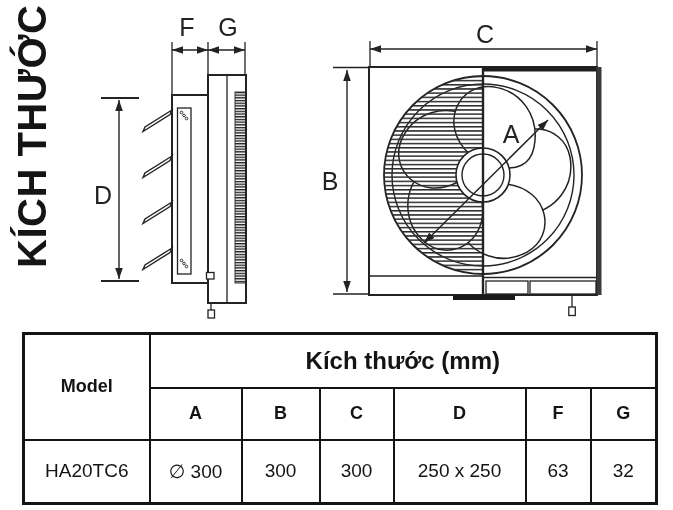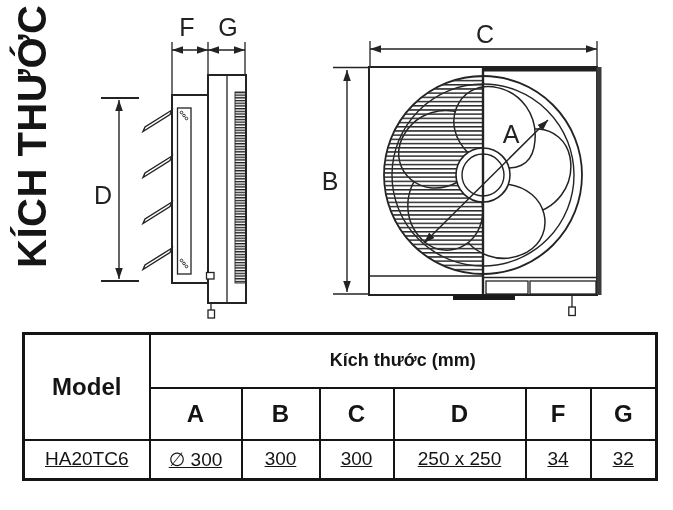--- a/index.html
+++ b/index.html
@@ -18,24 +18,24 @@
   }
   svg.drawing{position:absolute;left:0;top:0;}
   table.dims-table{
     position:absolute;left:22px;top:332px;width:633px;
     border-collapse:collapse;table-layout:fixed;background:#fff;color:#141414;
   }
   table.dims-table th,table.dims-table td{
     border:2px solid #141414;text-align:center;vertical-align:middle;padding:0;
   }
   table.dims-table{border:3px solid #141414;}
-  table.dims-table th{font-size:24px;font-weight:bold;}
-  table.dims-table th.span-head{font-size:18px;}
+  table.dims-table th{font-size:18px;font-weight:bold;}
+  table.dims-table th.span-head{font-size:24px;}
   table.dims-table td{font-size:19px;font-weight:400;}
-  tr.r1{height:54px;} tr.r2{height:52px;} tr.r3{height:40px;text-decoration:underline;}
+  tr.r1{height:54px;} tr.r2{height:52px;} tr.r3{height:64px;}
 </style>
 </head>
 <body>
 
 <div class="canvas">
 
   <div class="page-title">KÍCH THƯỚC</div>
 
   <svg class="drawing" width="673" height="510" viewBox="0 0 673 510">
     <defs>
@@ -188,18 +188,18 @@
         <th>D</th>
         <th>F</th>
         <th>G</th>
       </tr>
       <tr class="r3">
         <td>HA20TC6</td>
         <td>∅ 300</td>
         <td>300</td>
         <td>300</td>
         <td>250 x 250</td>
-        <td>34</td>
+        <td>63</td>
         <td>32</td>
       </tr>
     </tbody>
   </table>
 </div>
 
 </body></html>

